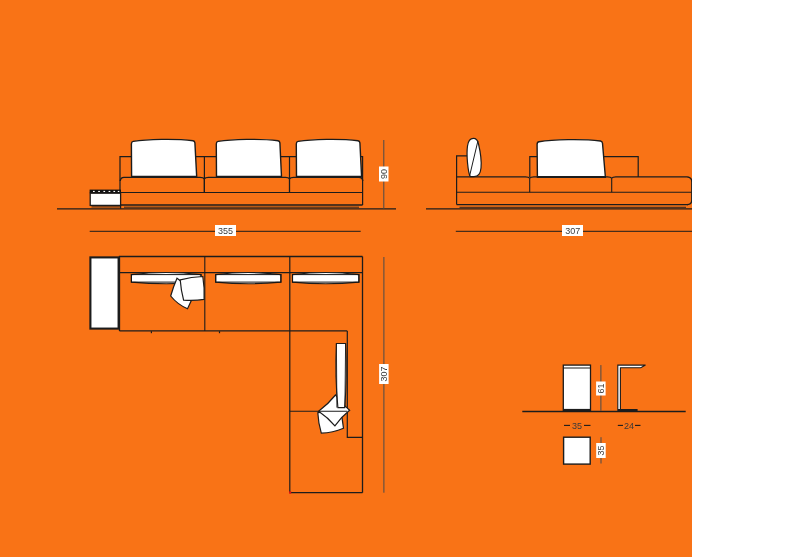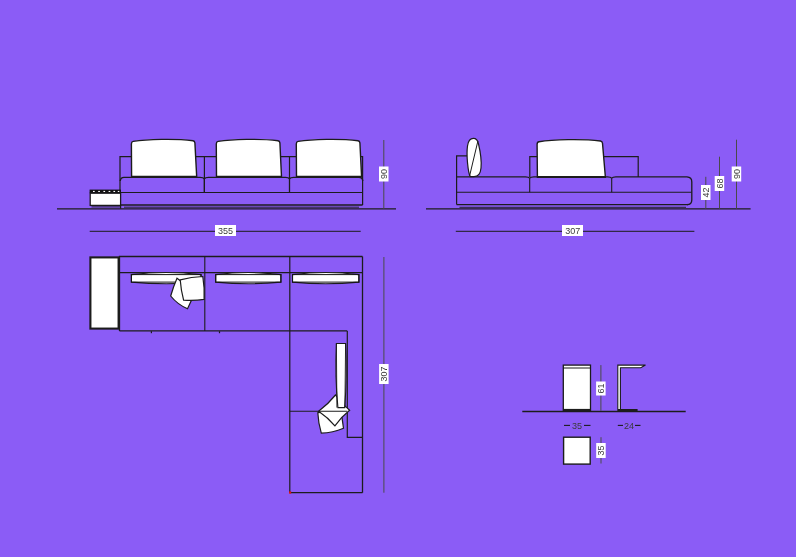--- a/index.html
+++ b/index.html
@@ -1,16 +1,16 @@
 <!DOCTYPE html>
 <html><head>
 <meta charset="utf-8">
 <style>
 html,body{margin:0;padding:0;background:#ffffff;}
-#page{position:relative;width:796px;height:557px;background:#8b5cf6;overflow:hidden;}
+#page{position:relative;width:692px;height:557px;background:#f97316;overflow:hidden;}
 svg{display:block;}
 text{font-family:"Liberation Sans",sans-serif;fill:#3a3a3a;}
 </style>
 </head>
 <body>
 <div id="page">
 <svg width="796" height="557" viewBox="0 0 796 557">
 
 <line x1="57" y1="208.9" x2="396" y2="208.9" stroke="#1c1c1c" stroke-width="1.4"></line>
 

